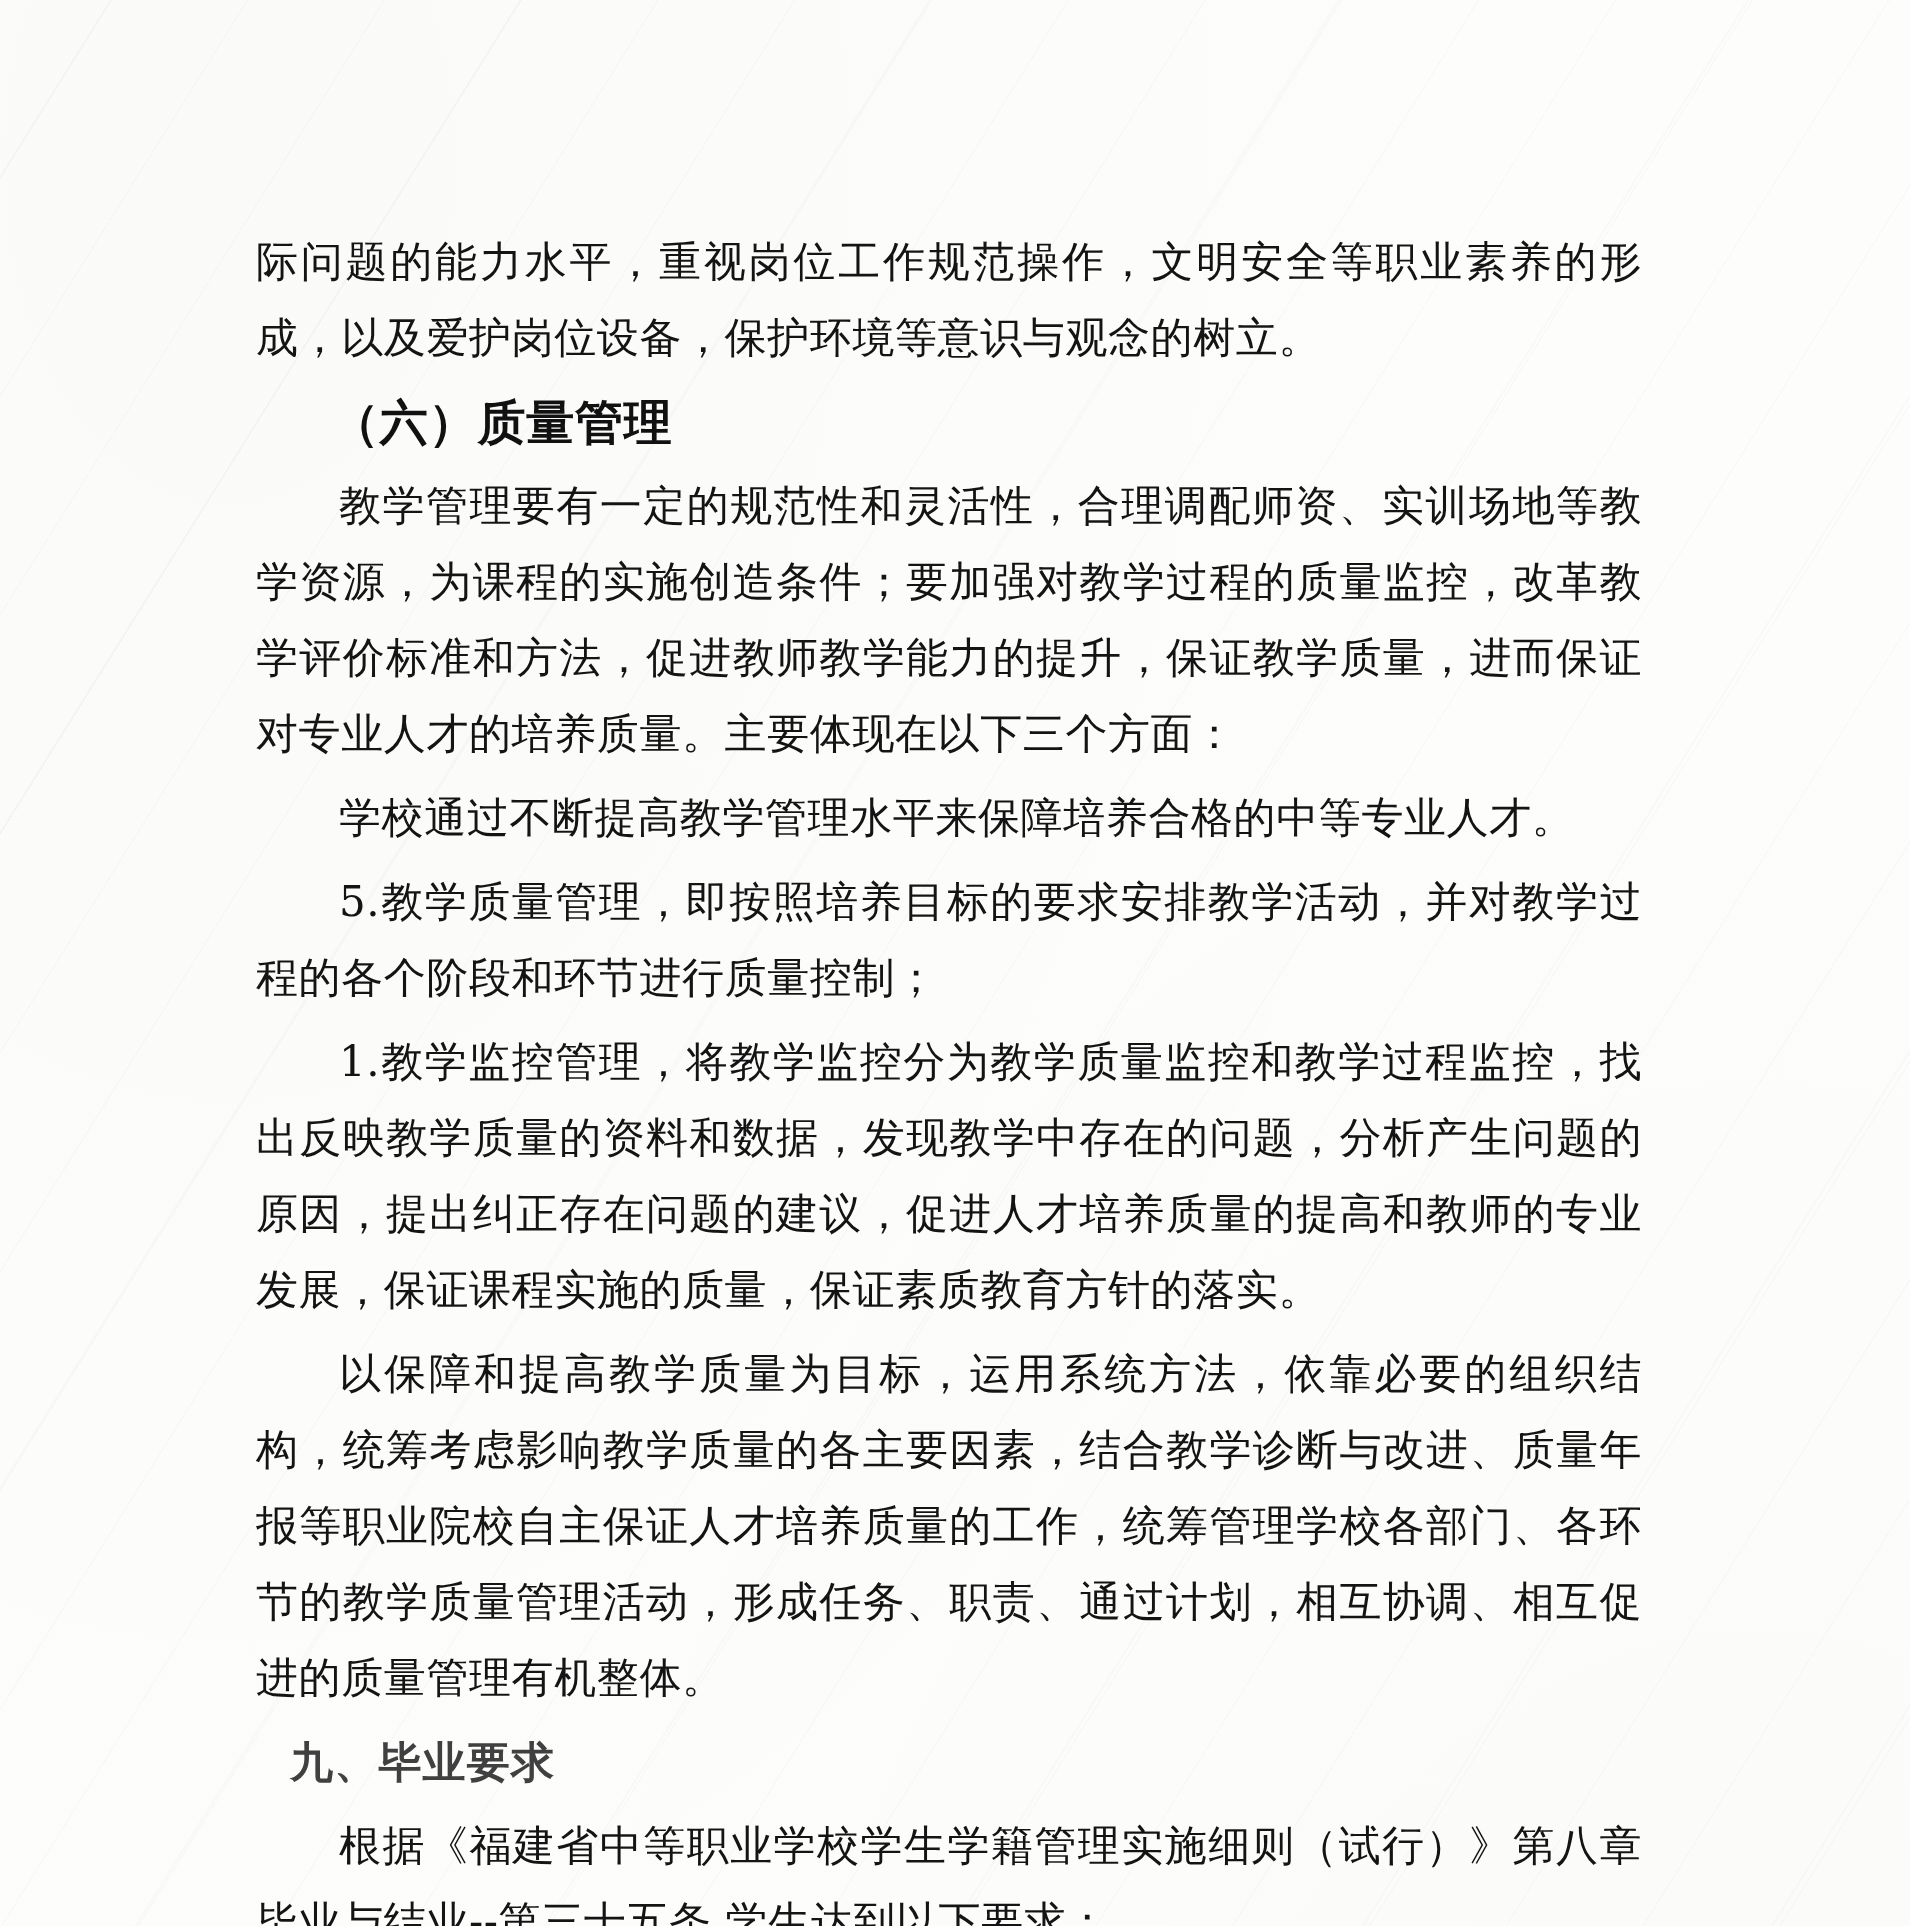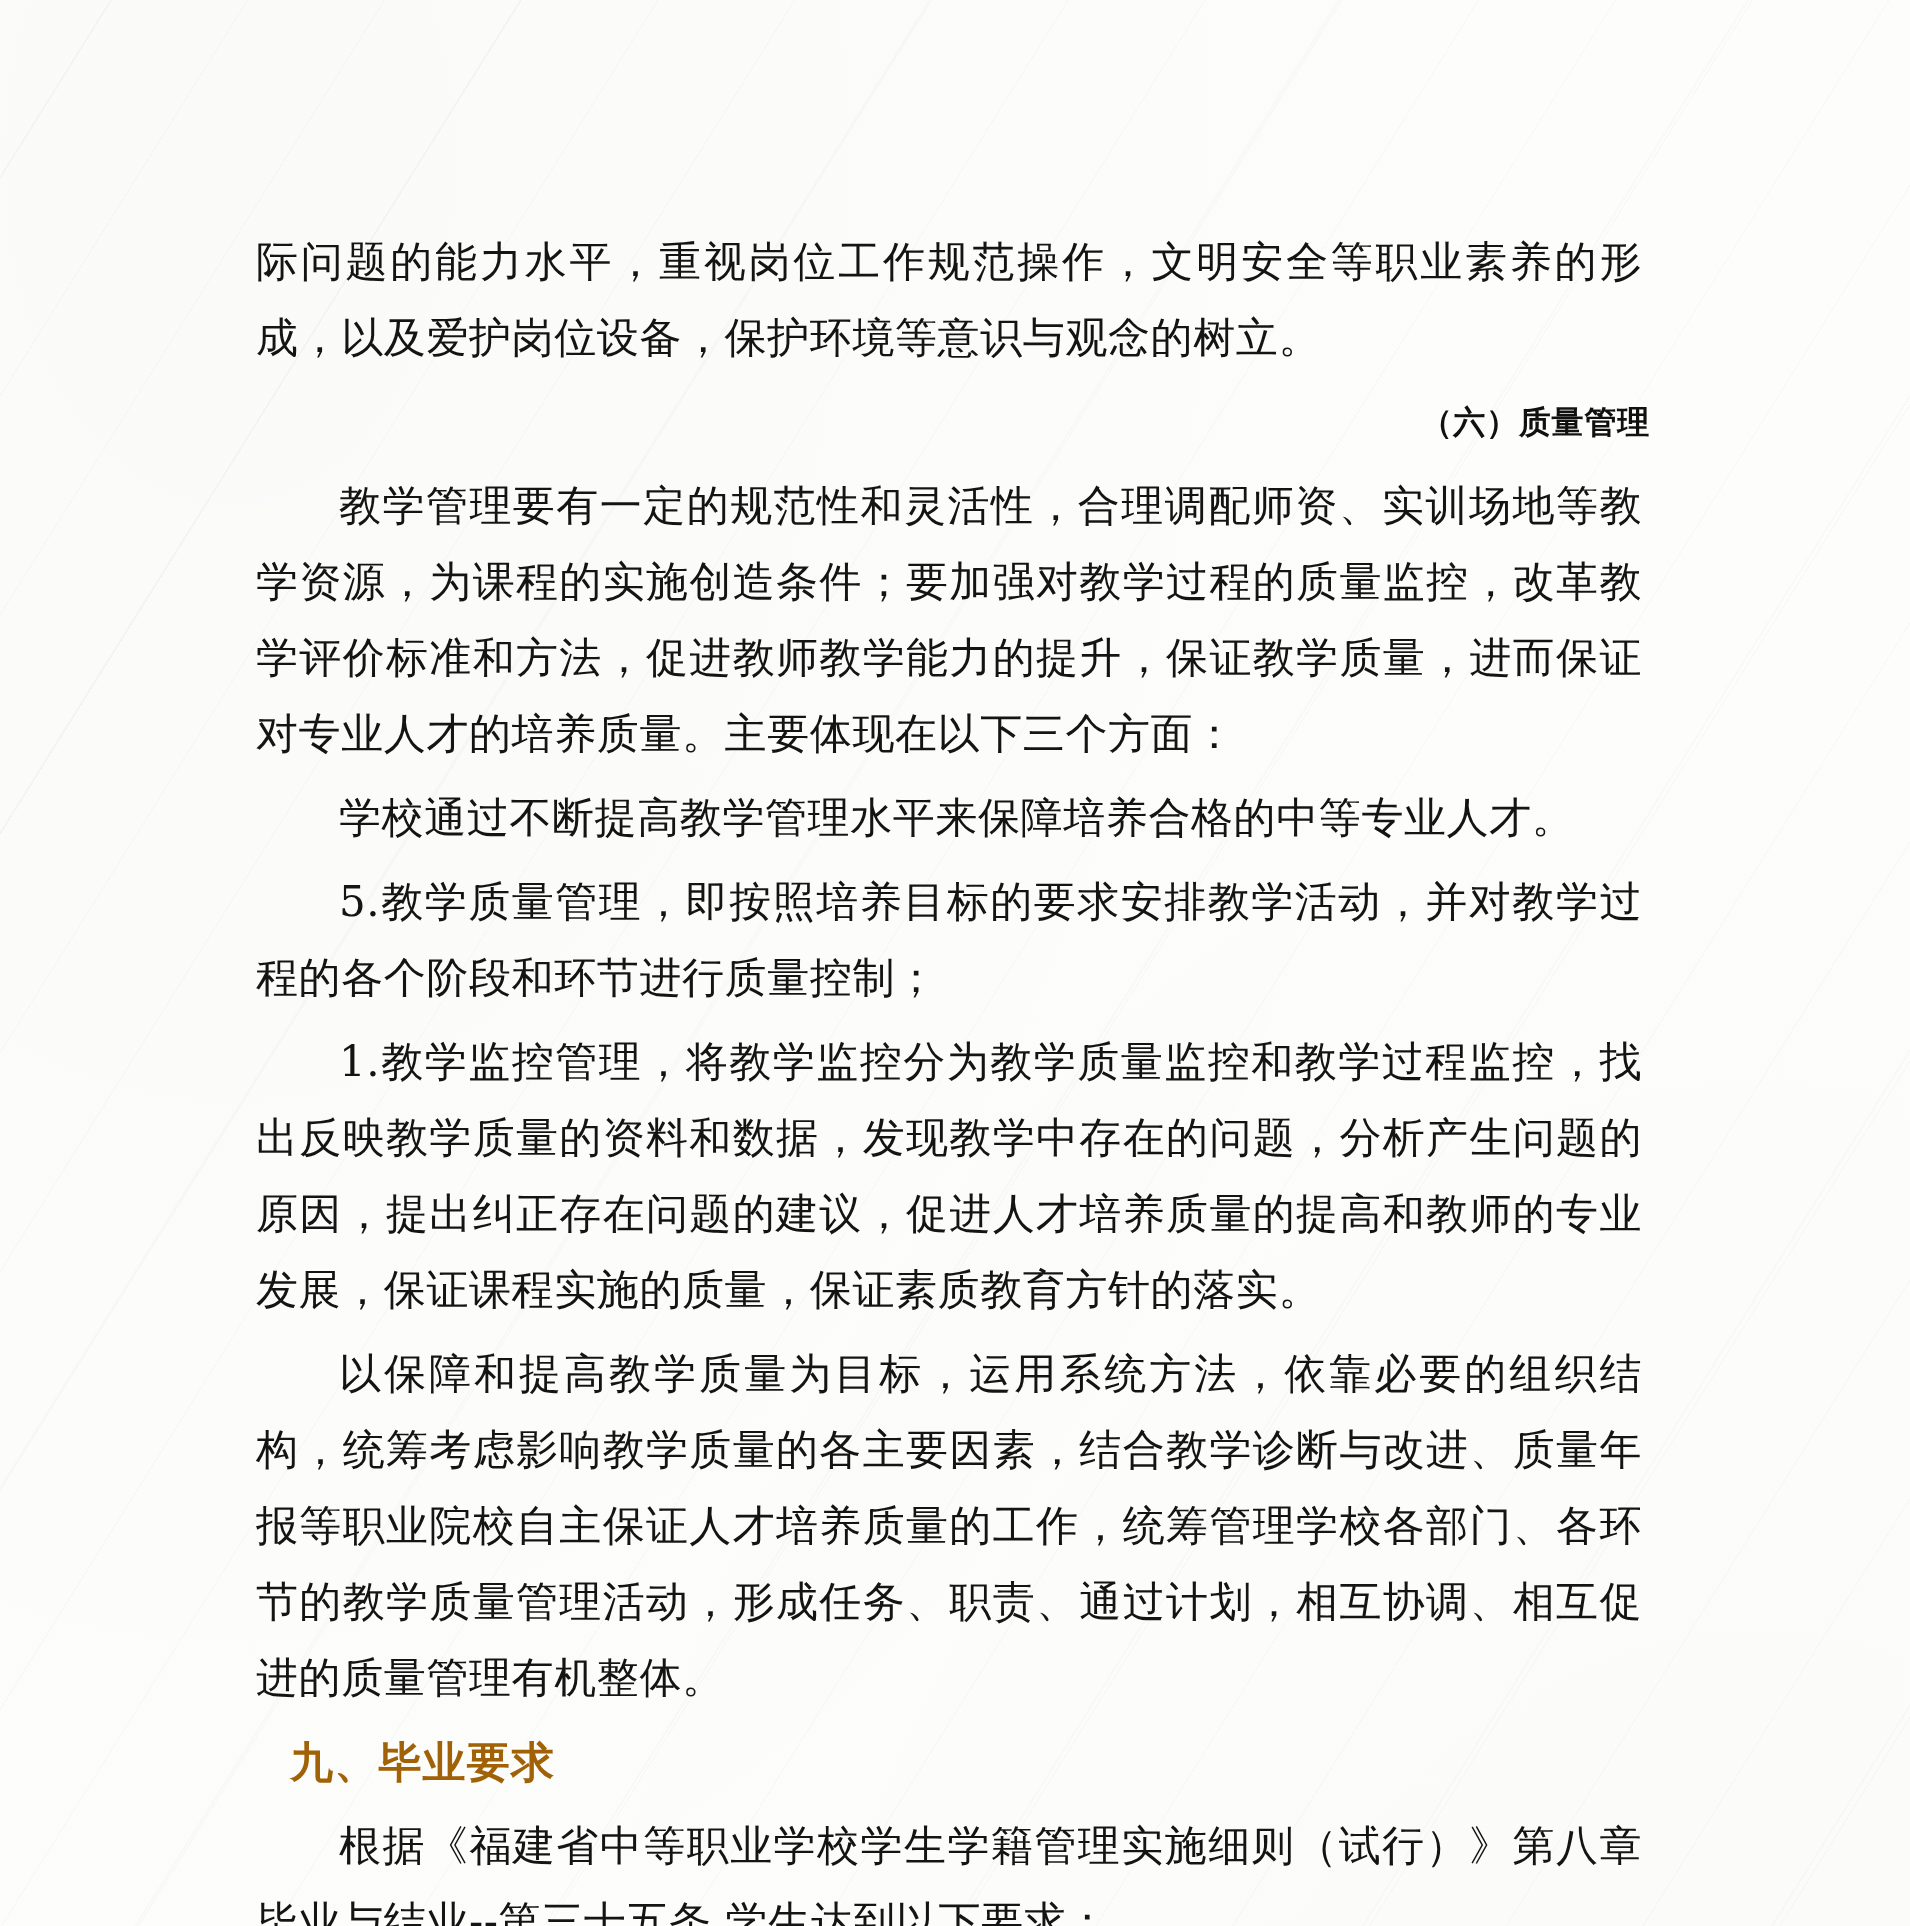--- a/index.html
+++ b/index.html
@@ -65,31 +65,30 @@
   }
   p.body {
     text-indent: 83px;
   }
   p.cont {
     text-indent: 0;
   }
   h3.heading {
     margin: 0;
     color: #111111;
-    font-size: 32px;
+    font-size: 48px;
     line-height: 76px;
     letter-spacing: 0.8px;
     font-weight: 700;
     text-indent: 83px;
     font-family: "DejaVu Sans", "Liberation Sans", sans-serif;
-    text-align: right;
   }
   h2.heading-main {
     margin: 0;
-    color: #a16207;
+    color: #404040;
     font-size: 43px;
     line-height: 76px;
     letter-spacing: 1.2px;
     font-weight: 700;
     text-indent: 42px;
     font-family: "DejaVu Sans", "Liberation Sans", sans-serif;
   }
 </style>
 </head>
 <body>

